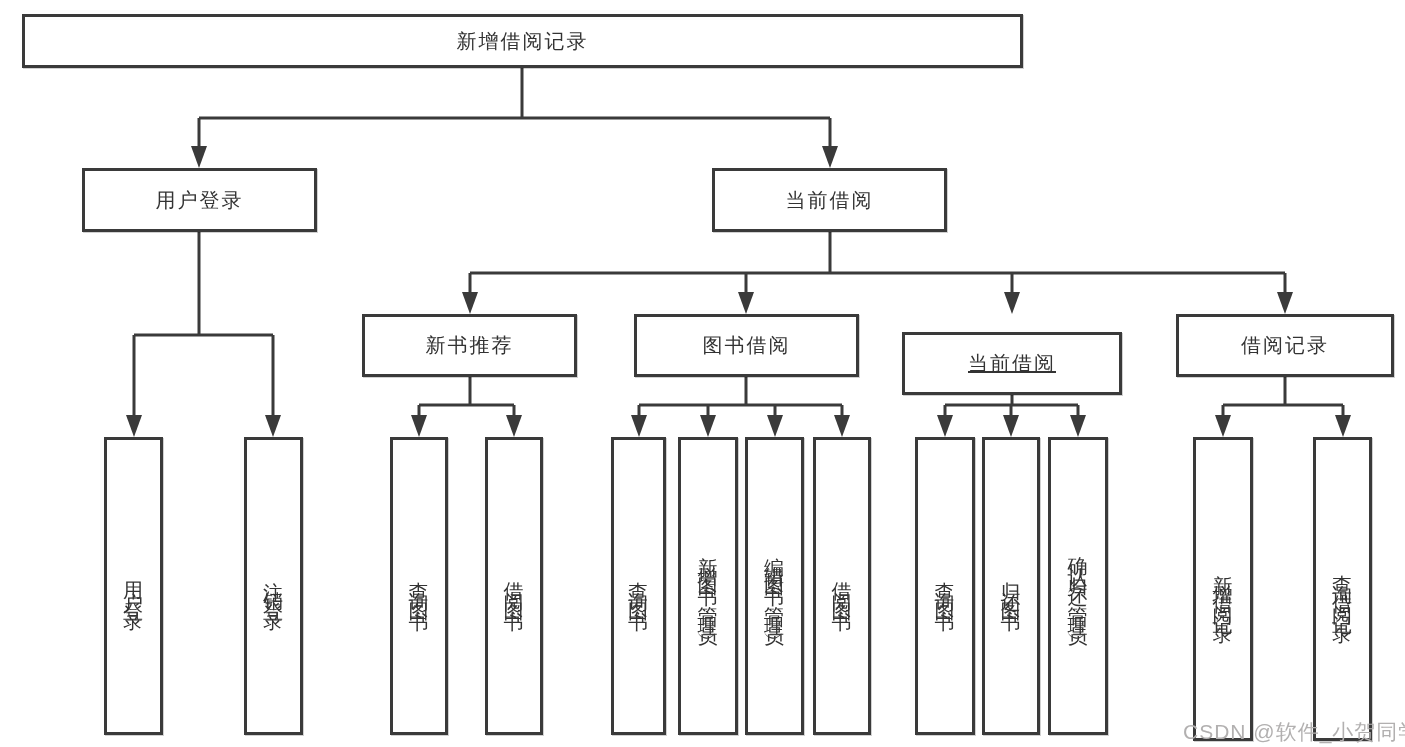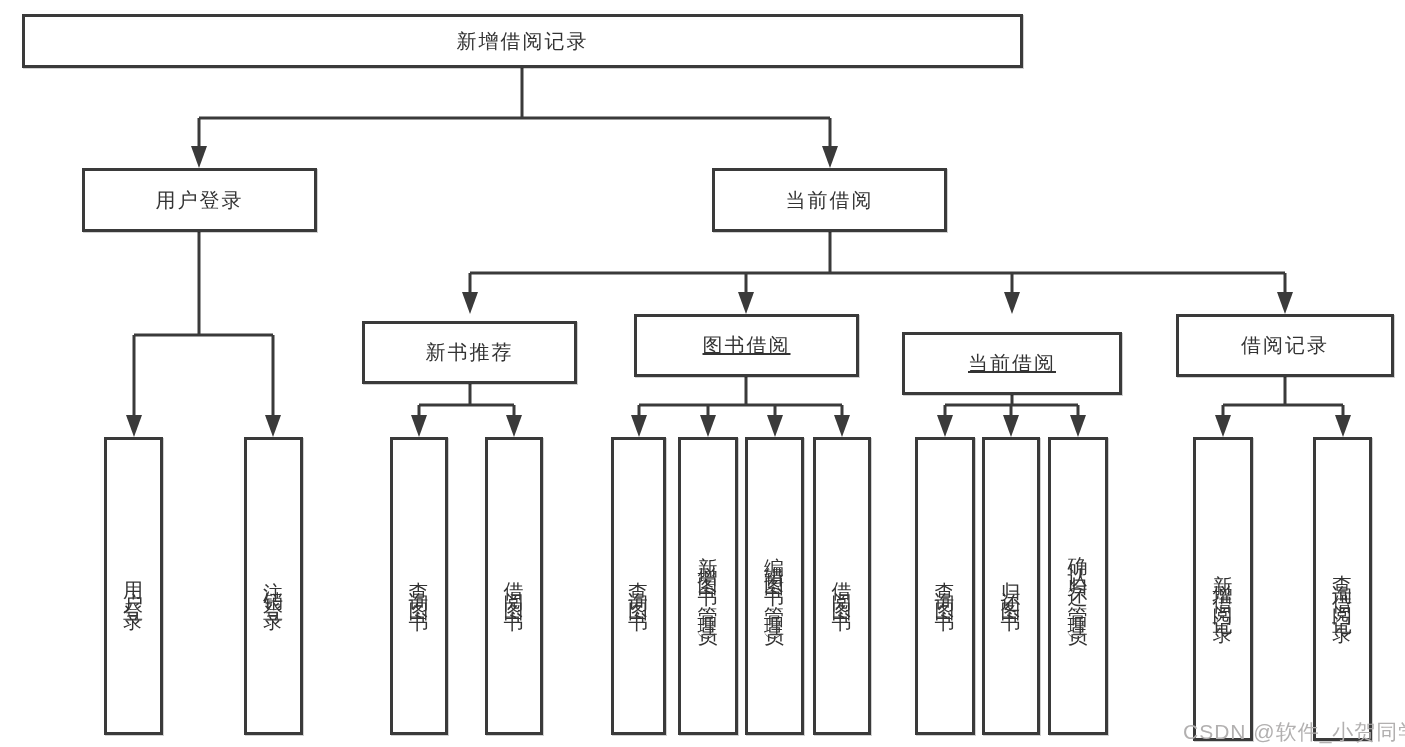--- a/index.html
+++ b/index.html
@@ -40,22 +40,22 @@
     letter-spacing: 10px;
     line-height: 1.1;
     white-space: nowrap;
   }
 
   
   #n-root   { left: 22px;   top: 14px;  width: 1001px; height: 54px; }
   #n-login  { left: 82px;   top: 168px; width: 235px;  height: 64px; }
   #n-mgmt   { left: 712px;  top: 168px; width: 235px;  height: 64px; }
 
-  #n-rec    { left: 362px;  top: 314px; width: 215px;  height: 63px; margin-top: 7px; }
-  #n-borrow { left: 634px;  top: 314px; width: 225px;  height: 63px; text-decoration: underline; }
+  #n-rec    { left: 362px;  top: 314px; width: 215px;  height: 63px; }
+  #n-borrow { left: 634px;  top: 314px; width: 225px;  height: 63px; }
   #n-cur    { left: 902px;  top: 332px; width: 220px;  height: 63px; text-decoration: underline; }
   #n-hist   { left: 1176px; top: 314px; width: 218px;  height: 63px; text-align: right; }
 
   #v1  { left: 104px;  top: 437px; width: 59px; height: 298px; }
   #v2  { left: 244px;  top: 437px; width: 59px; height: 298px; }
   #v3  { left: 390px;  top: 437px; width: 58px; height: 298px; }
   #v4  { left: 485px;  top: 437px; width: 58px; height: 298px; }
   #v5  { left: 611px;  top: 437px; width: 55px; height: 298px; }
   #v6  { left: 678px;  top: 437px; width: 60px; height: 298px; }
   #v7  { left: 745px;  top: 437px; width: 59px; height: 298px; }

